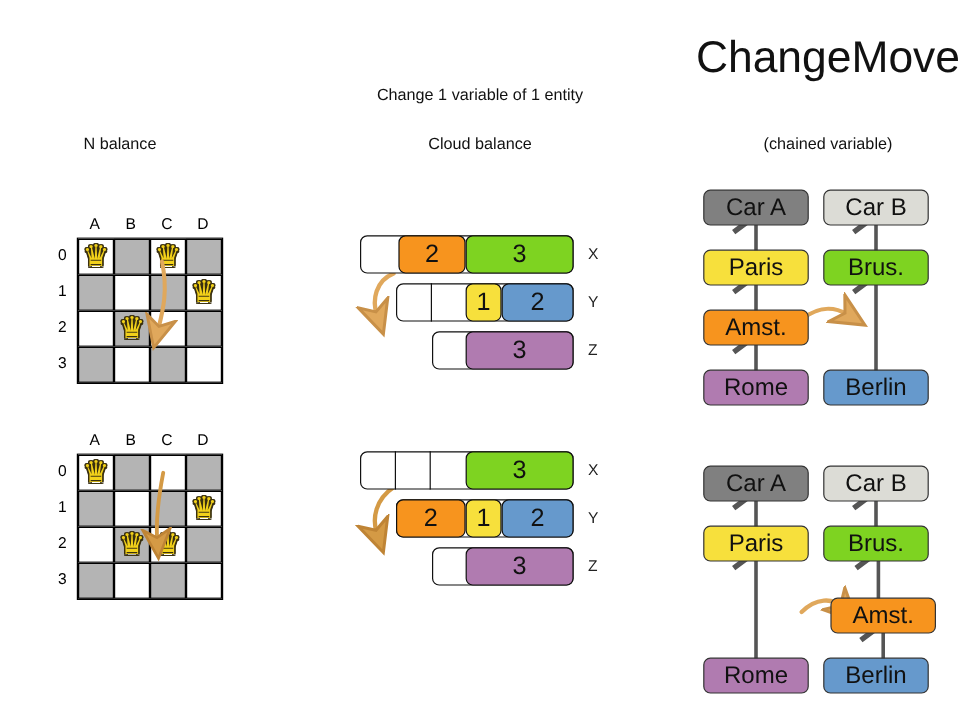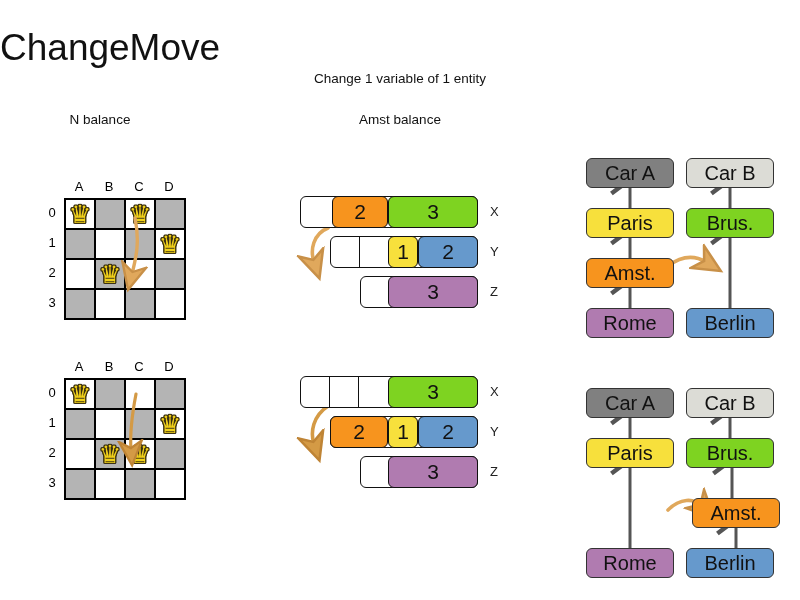--- a/index.html
+++ b/index.html
@@ -5,21 +5,21 @@
   html,body{margin:0;padding:0;}
   body{
     width:800px;height:600px;background:#ffffff;
     font-family:"Liberation Sans", sans-serif;
     color:#000;overflow:hidden;position:relative;
   }
   .abs{position:absolute;}
 
   
   #title{
-    left:0;top:26px;width:800px;text-align:left;
+    left:0;top:26px;width:800px;text-align:right;
     font-size:37px;line-height:44px;font-weight:400;color:#111;
   }
   #subtitle{
     left:0;top:70px;width:800px;text-align:center;
     font-size:13.5px;line-height:18px;color:#111;
   }
 
   
   .sec-head{
     text-align:center;font-size:13.5px;line-height:19px;color:#111;
@@ -90,22 +90,23 @@
   }
   .vsvg{position:absolute;left:0;top:0;overflow:visible;}
 </style>
 </head>
 <body>
 
 <div class="abs" id="title">ChangeMove</div>
 <div class="abs" id="subtitle">Change 1 variable of 1 entity</div>
 
 <div class="abs sec-head" id="head-queens">N balance</div>
-<div class="abs sec-head" id="head-cloud">Amst balance</div>
+<div class="abs sec-head" id="head-cloud">Cloud balance</div>
 <div class="abs sec-head" id="head-routing">
+  <div>(chained variable)</div>
 </div>
 
 <div class="abs board-wrap" id="queens-before" style="left:18px;top:170px;">
   <div class="board">
       <div class="cell light" style="left: 0px; top: 0px;"></div>
       <div class="cell dark" style="left: 30px; top: 0px;"></div>
       <div class="cell light" style="left: 60px; top: 0px;"></div>
       <div class="cell dark" style="left: 90px; top: 0px;"></div>
       <div class="cell dark" style="left: 0px; top: 30px;"></div>
       <div class="cell light" style="left: 30px; top: 30px;"></div>

